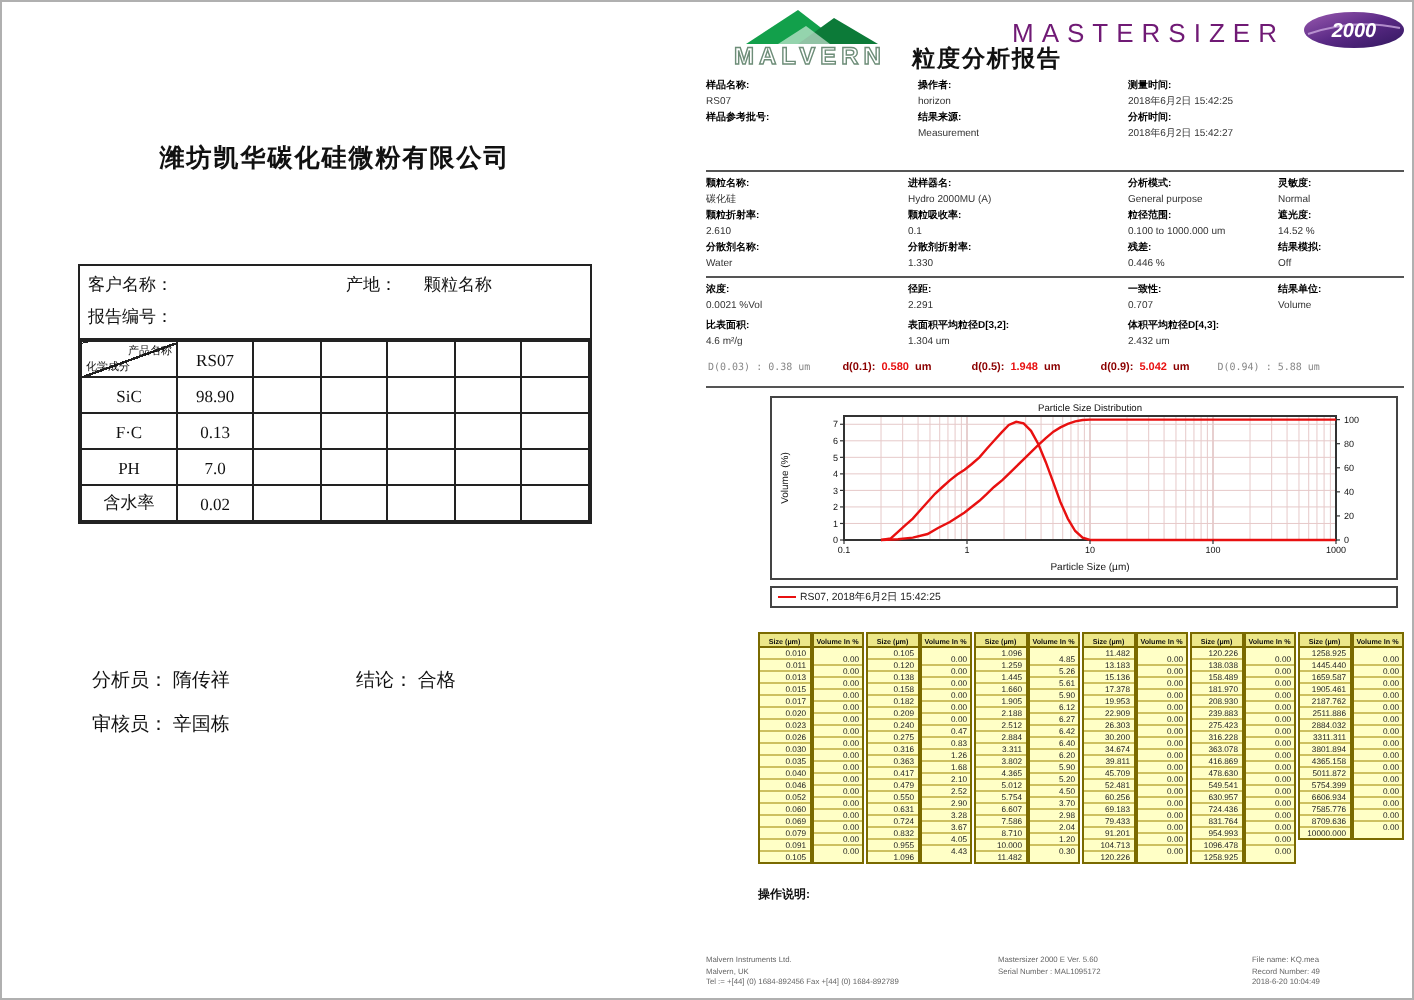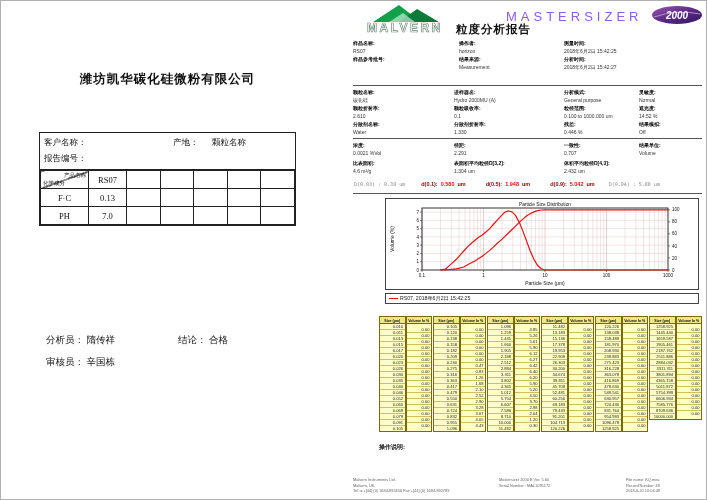--- a/index.html
+++ b/index.html
@@ -14,21 +14,21 @@
   .l-cust span{position:absolute;white-space:nowrap;text-align:center;}
   table.chem{border-collapse:collapse;width:100%;table-layout:fixed;}
   table.chem td{border:1px solid #222;height:17px;font-size:8.5px;text-align:center;padding:0;overflow:hidden;}
   td.diag{position:relative;background:
       linear-gradient(to bottom right,transparent calc(50% - 0.6px),#222 calc(50% - 0.6px),#222 calc(50% + 0.6px),transparent calc(50% + 0.6px));}
   .diag-top{position:absolute;top:1px;right:2px;font-size:5.5px;}
   .diag-bottom{position:absolute;bottom:1px;left:2px;font-size:5.5px;}
   .l-sign{position:absolute;font-size:9.5px;white-space:nowrap;}
   
   .rpage{position:absolute;left:350px;top:0;width:357px;height:500px;font-size:5px;}
-  .ms-word{position:absolute;left:155px;top:8px;font-size:13px;letter-spacing:4px;color:#8b5cf6;font-weight:500;white-space:nowrap;}
+  .ms-word{position:absolute;left:155px;top:8px;font-size:13px;letter-spacing:4px;color:#701a75;font-weight:500;white-space:nowrap;}
   .r-title{position:absolute;left:105px;top:21px;font-size:11.5px;font-weight:700;letter-spacing:1px;}
   .hr{position:absolute;left:2px;right:6px;height:1px;background:#555;}
   .lbl{font-size:5px;font-weight:700;line-height:8px;white-space:nowrap;color:#000;}
   .val{font-size:5px;line-height:8px;white-space:nowrap;color:#333;}
   .info-col{position:absolute;}
   .pct-row{position:absolute;left:3px;top:180px;width:352px;display:flex;align-items:baseline;white-space:nowrap;}
   .pct-outer{font-family:"DejaVu Sans Mono",monospace;font-size:5px;color:#888;}
   .pct-lbl{font-size:5.5px;font-weight:700;color:#8b0000;}
   .pct-val{font-size:5.5px;font-weight:700;color:#e81010;margin:0 3px;}
   .pct-unit{font-size:5.5px;font-weight:700;color:#8b0000;}
@@ -79,31 +79,49 @@
                 <span class="diag-bottom">化学成分</span>
               </td>
               <td>RS07</td>
               <td></td>
               <td></td>
               <td></td>
               <td></td>
               <td></td>
             </tr>
             <tr>
+              <td>SiC</td>
+              <td>98.90</td>
+              <td></td>
+              <td></td>
+              <td></td>
+              <td></td>
+              <td></td>
+            </tr>
+            <tr>
               <td>F·C</td>
               <td>0.13</td>
               <td></td>
               <td></td>
               <td></td>
               <td></td>
               <td></td>
             </tr>
             <tr>
               <td>PH</td>
               <td>7.0</td>
+              <td></td>
+              <td></td>
+              <td></td>
+              <td></td>
+              <td></td>
+            </tr>
+            <tr>
+              <td>含水率</td>
+              <td>0.02</td>
               <td></td>
               <td></td>
               <td></td>
               <td></td>
               <td></td>
             </tr>
           </tbody>
       </table>
     </div>
 

